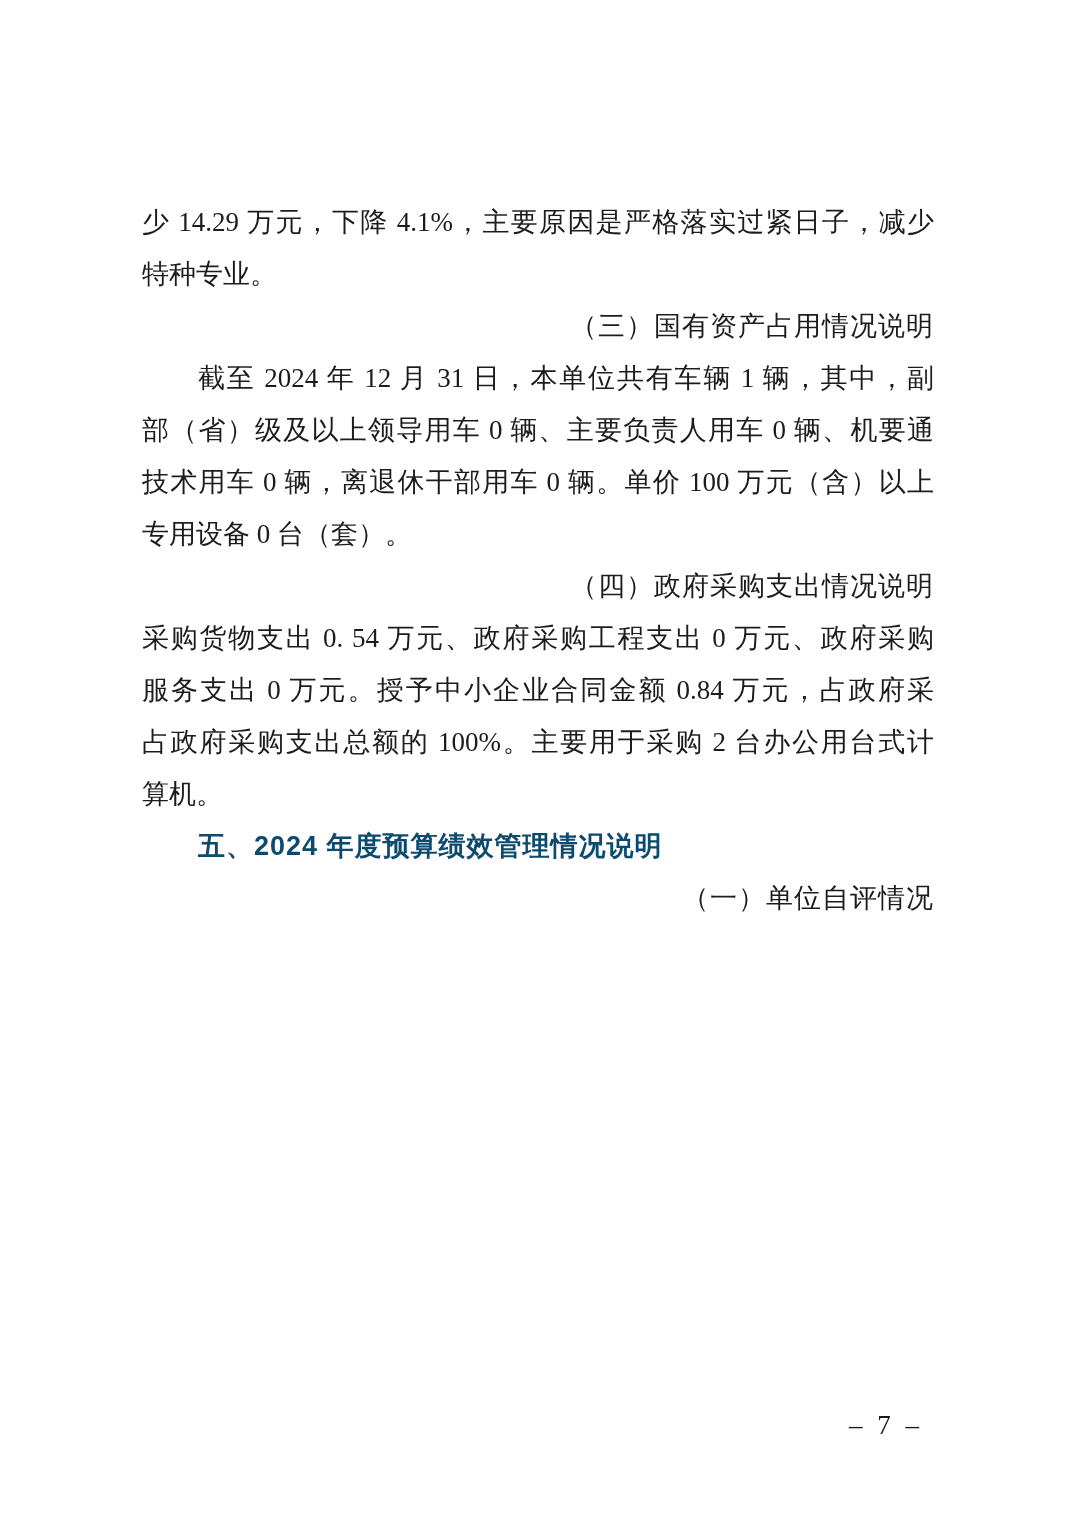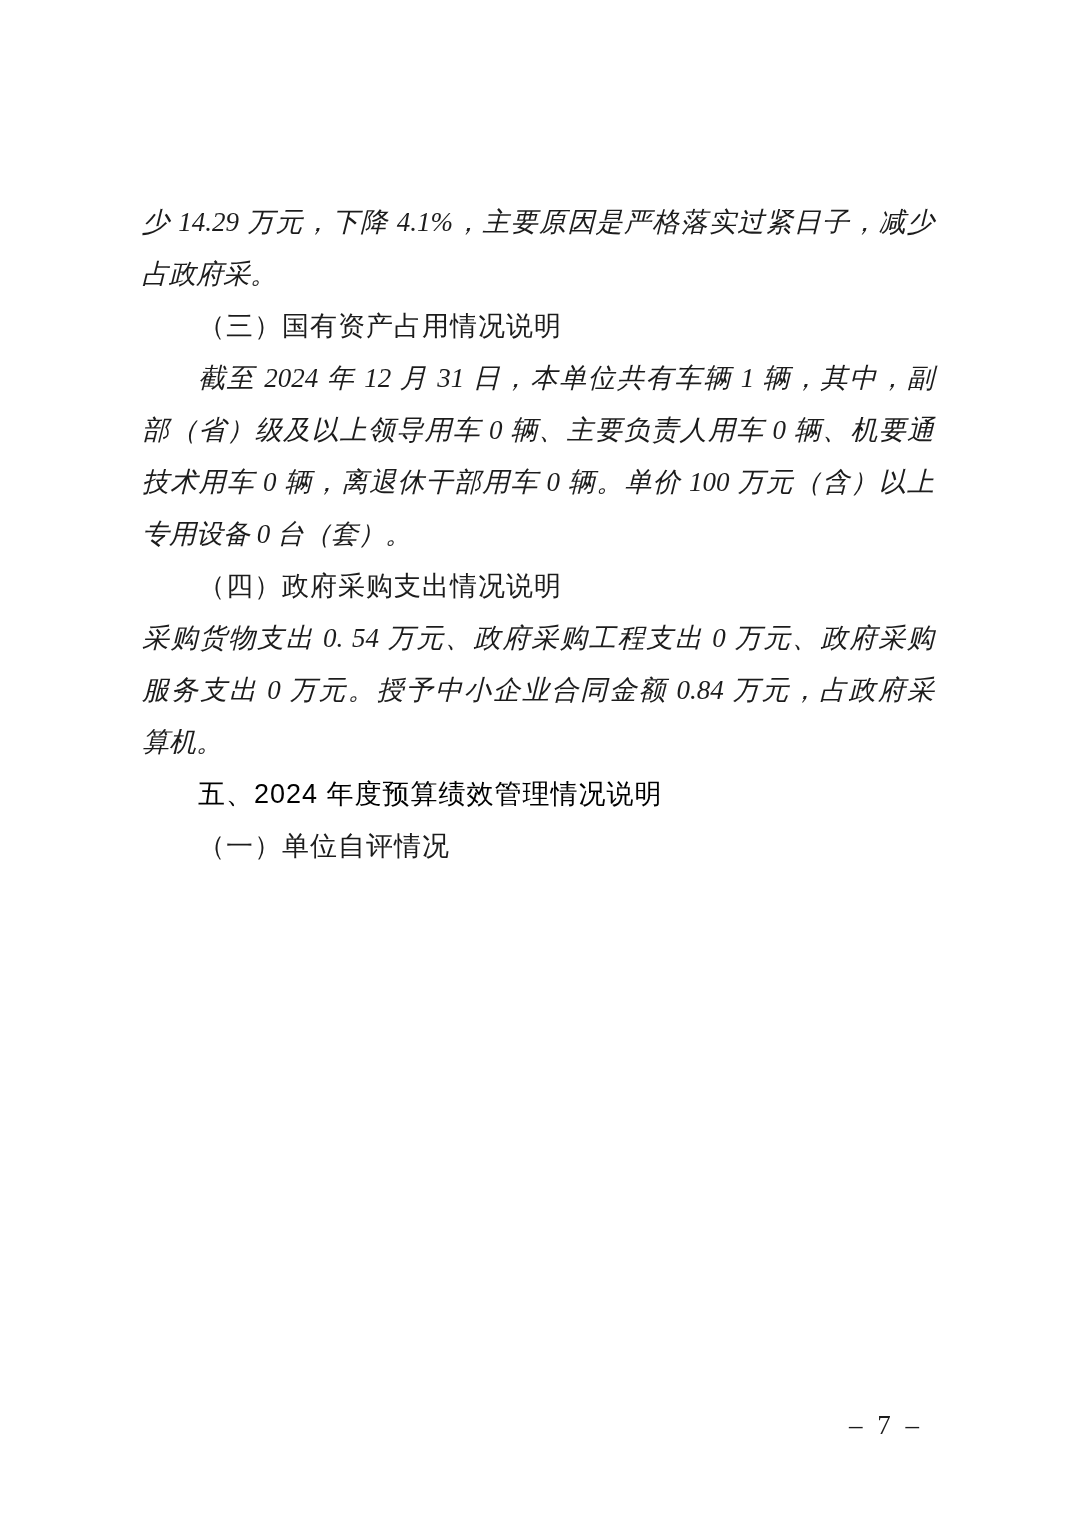--- a/index.html
+++ b/index.html
@@ -33,57 +33,58 @@
   }
   .line.justify {
     text-align: justify;
     text-align-last: justify;
   }
   .line.indent {
     text-indent: 56px;
   }
   .line.body {
     font-weight: normal;
-    font-style: italic;
   }
   .line.kai {
     font-weight: normal;
     letter-spacing: 1px;
+    text-align: right;
   }
   .line.heading-bold {
     font-family: "Liberation Sans", "DejaVu Sans", sans-serif;
-    font-weight: normal;
-    color: #000000;
+    font-weight: bold;
+    color: #0c4a6e;
     letter-spacing: 1px;
   }
   .page-number {
     position: absolute;
     top: 1399px;
     right: 152px;
     height: 52px;
     line-height: 52px;
     font-size: 27px;
     color: #1c1c1c;
     letter-spacing: 4px;
     text-align: right;
   }
 </style>
 </head>
 <body>
 
 <div class="page">
   <div class="doc-body">
       <div class="line body justify">少 14.29 万元，下降 4.1%，主要原因是严格落实过紧日子，减少</div>
-      <div class="line body">占政府采。</div>
+      <div class="line body">特种专业。</div>
       <div class="line kai indent">（三）国有资产占用情况说明</div>
       <div class="line body indent justify">截至 2024 年 12 月 31 日，本单位共有车辆 1 辆，其中，副</div>
       <div class="line body justify">部（省）级及以上领导用车 0 辆、主要负责人用车 0 辆、机要通</div>
       <div class="line body justify">技术用车 0 辆，离退休干部用车 0 辆。单价 100 万元（含）以上</div>
       <div class="line body">专用设备 0 台（套）。</div>
       <div class="line kai indent">（四）政府采购支出情况说明</div>
       <div class="line body justify">采购货物支出 0. 54 万元、政府采购工程支出 0 万元、政府采购</div>
       <div class="line body justify">服务支出 0 万元。授予中小企业合同金额 0.84 万元，占政府采</div>
+      <div class="line body justify">占政府采购支出总额的 100%。主要用于采购 2 台办公用台式计</div>
       <div class="line body">算机。</div>
       <div class="line heading-bold indent">五、2024 年度预算绩效管理情况说明</div>
       <div class="line kai indent">（一）单位自评情况</div>
     </div>
   <div class="page-number">– 7 –</div>
 </div>
 
 </body></html>

